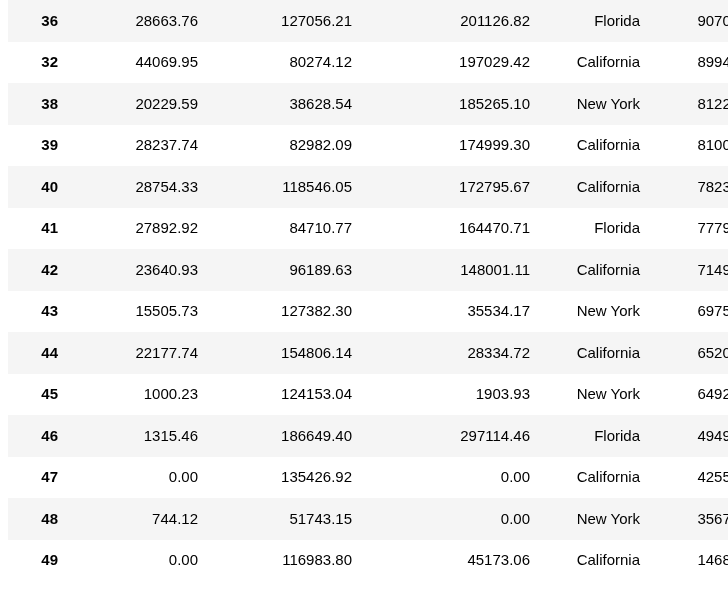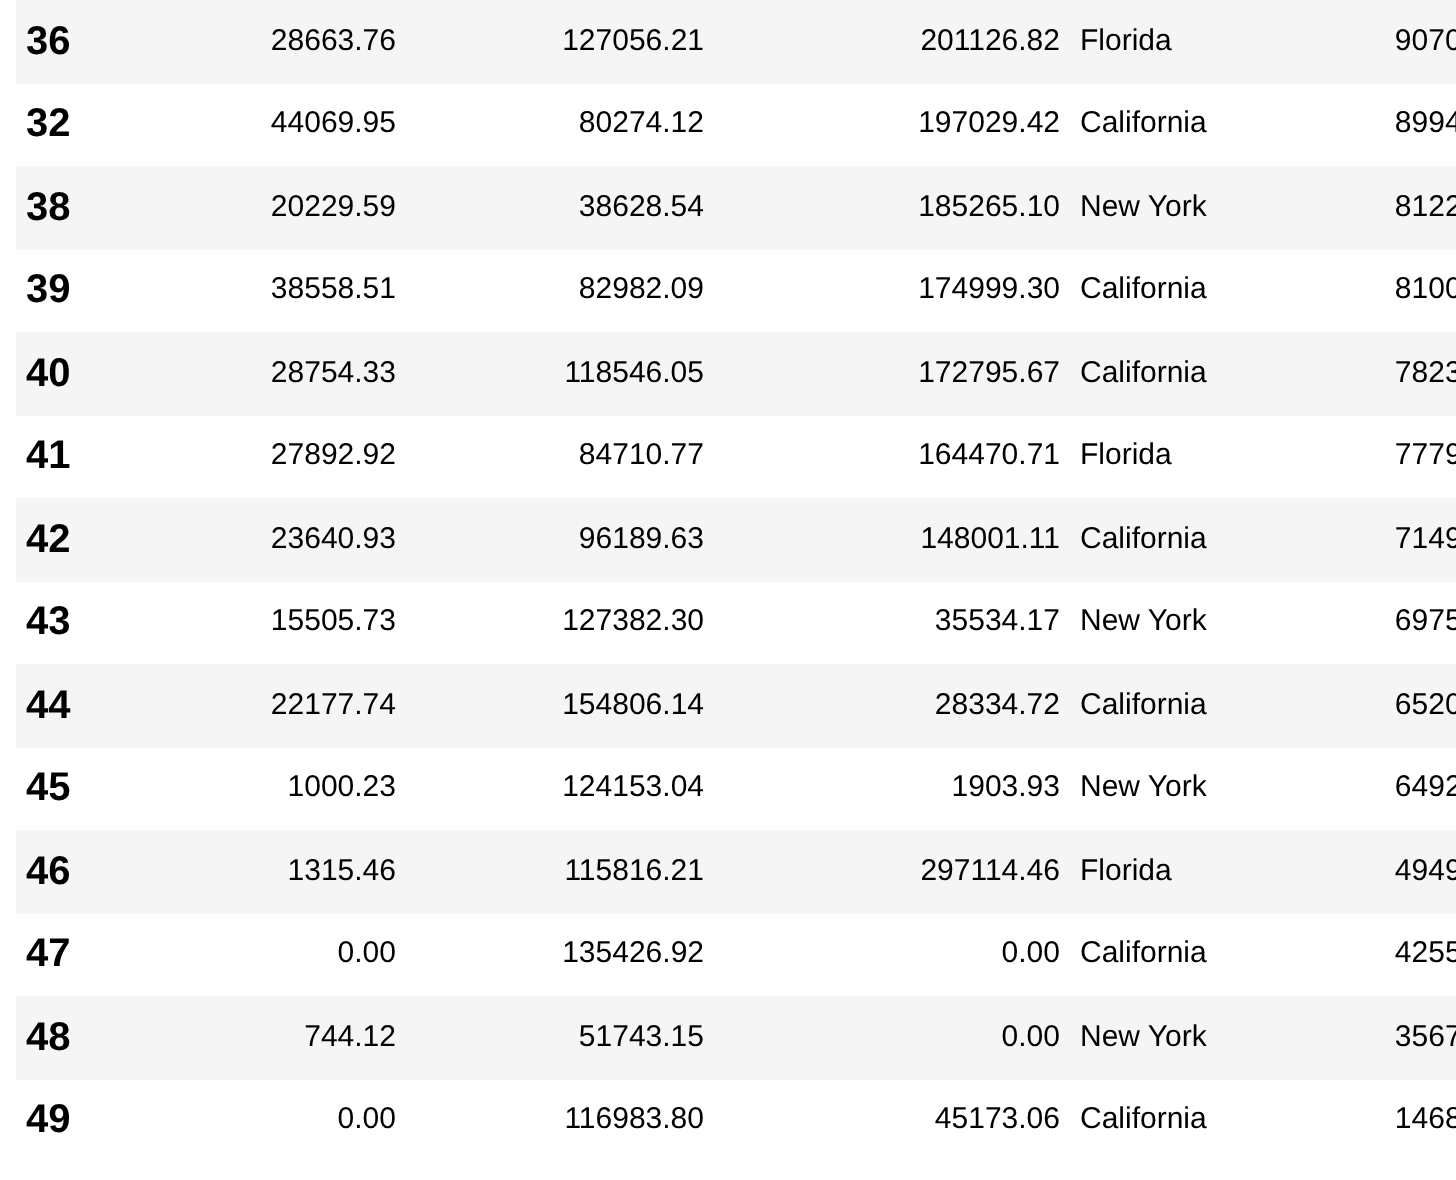--- a/index.html
+++ b/index.html
@@ -47,35 +47,35 @@
     padding: 0 5px 0 5px;
     border: none;
     vertical-align: middle;
     white-space: nowrap;
     line-height: 1.1;
     color: #000000;
   }
 
   td.idx {
     font-weight: bold;
-    text-align: left;
+    text-align: right;
     width: 45px;
     padding-left: 14px;
-    font-size: 20px;
+    font-size: 15px;
   }
 
   td.num {
     text-align: right;
     font-size: 15px;
   }
 
   td.c1 { width: 130px; }
   td.c2 { width: 144px; }
   td.c3 { width: 168px; }
-  td.c4 { width: 100px; text-align: left; }
+  td.c4 { width: 100px; text-align: right; }
   td.c5 { width: 110px; }
 </style>
 </head>
 <body>
 
 <div class="table-wrap">
   <table class="df">
     <tbody>
         <tr class="odd-stripe">
           <td class="idx">36</td>
@@ -96,21 +96,21 @@
         <tr class="odd-stripe">
           <td class="idx">38</td>
           <td class="num c1">20229.59</td>
           <td class="num c2">38628.54</td>
           <td class="num c3">185265.10</td>
           <td class="num c4">New York</td>
           <td class="num c5">81229.06</td>
         </tr>
         <tr class="even-plain">
           <td class="idx">39</td>
-          <td class="num c1">38558.51</td>
+          <td class="num c1">28237.74</td>
           <td class="num c2">82982.09</td>
           <td class="num c3">174999.30</td>
           <td class="num c4">California</td>
           <td class="num c5">81005.76</td>
         </tr>
         <tr class="odd-stripe">
           <td class="idx">40</td>
           <td class="num c1">28754.33</td>
           <td class="num c2">118546.05</td>
           <td class="num c3">172795.67</td>
@@ -153,21 +153,21 @@
           <td class="idx">45</td>
           <td class="num c1">1000.23</td>
           <td class="num c2">124153.04</td>
           <td class="num c3">1903.93</td>
           <td class="num c4">New York</td>
           <td class="num c5">64926.08</td>
         </tr>
         <tr class="odd-stripe">
           <td class="idx">46</td>
           <td class="num c1">1315.46</td>
-          <td class="num c2">115816.21</td>
+          <td class="num c2">186649.40</td>
           <td class="num c3">297114.46</td>
           <td class="num c4">Florida</td>
           <td class="num c5">49490.75</td>
         </tr>
         <tr class="even-plain">
           <td class="idx">47</td>
           <td class="num c1">0.00</td>
           <td class="num c2">135426.92</td>
           <td class="num c3">0.00</td>
           <td class="num c4">California</td>

